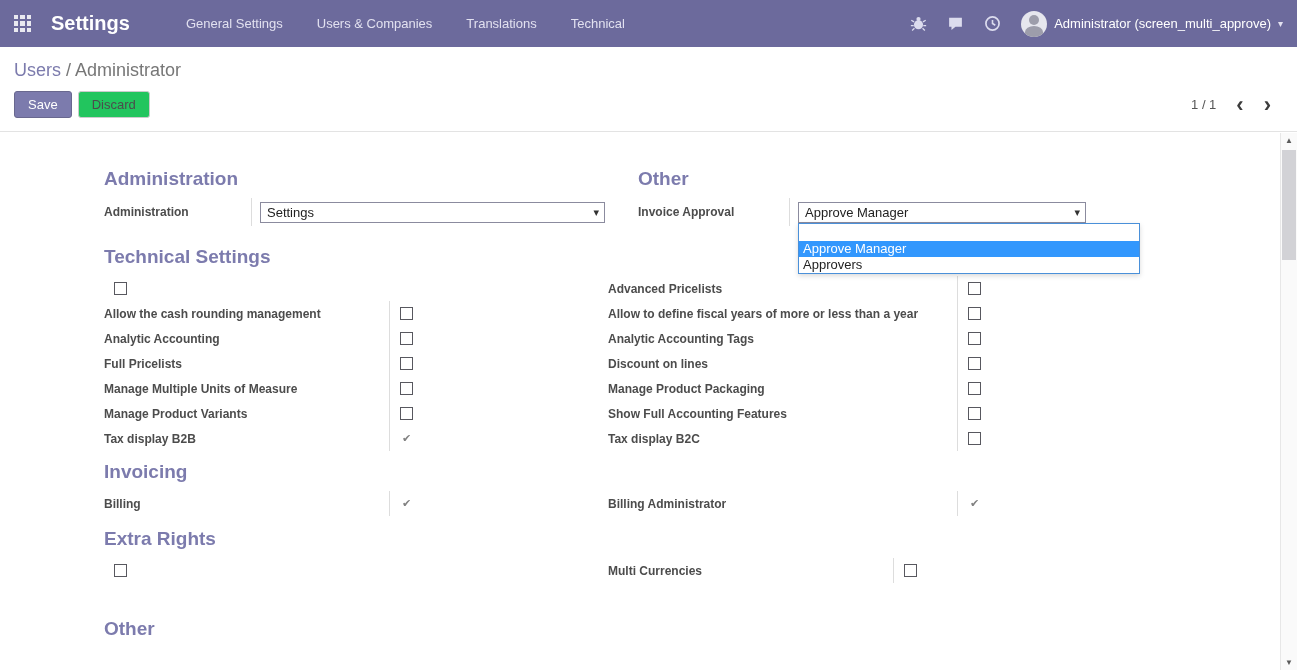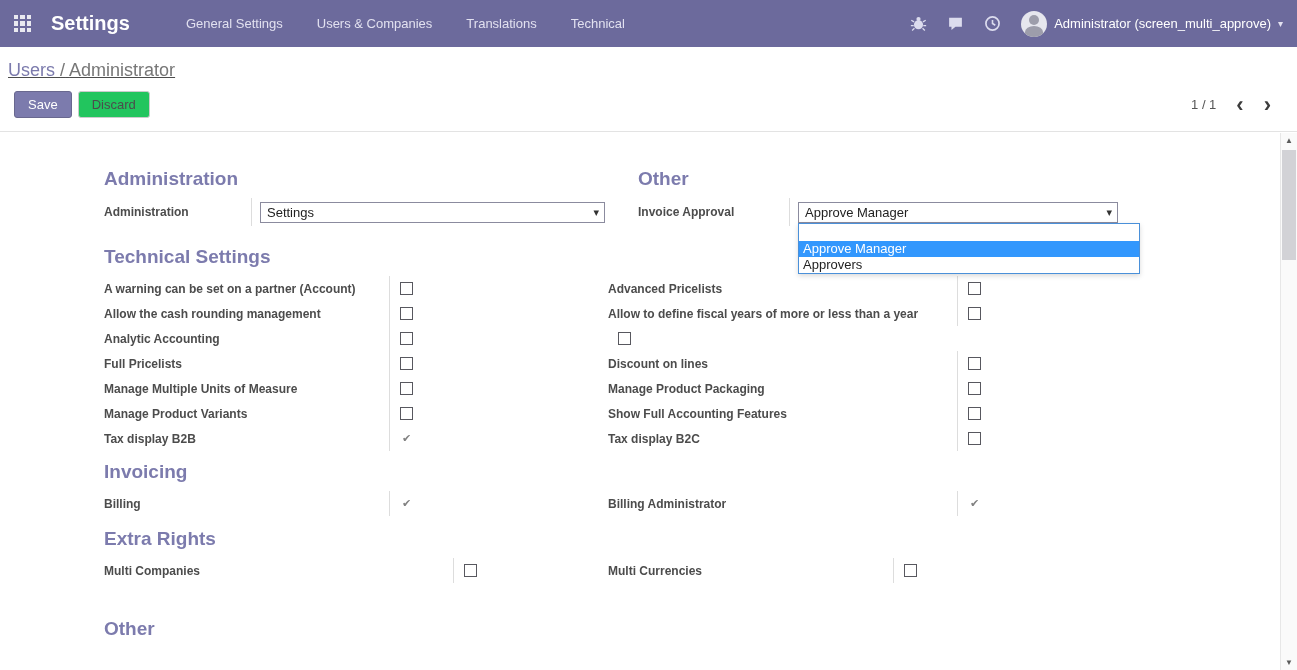--- a/index.html
+++ b/index.html
@@ -39,21 +39,21 @@
     width: 26px; height: 26px; border-radius: 50%;
     background: #e6e6ee; position: relative; overflow: hidden; cursor: pointer;
     flex: 0 0 auto;
   }
   .avatar::before { content: ""; position: absolute; width: 10px; height: 10px; border-radius: 50%; background: #9d9dab; top: 4px; left: 8px; }
   .avatar::after  { content: ""; position: absolute; width: 18px; height: 12px; border-radius: 50% 50% 0 0; background: #9d9dab; top: 15px; left: 4px; }
   .user-menu { display: flex; align-items: center; gap: 7px; cursor: pointer; }
   .caret { font-size: 10px; color: #e2e1f0; }
 
   
-  .breadcrumb { padding: 12px 16px 4px 8px; font-size: 18px; line-height: 22px; text-decoration: underline; }
+  .breadcrumb { padding: 12px 16px 4px 14px; font-size: 18px; line-height: 22px; }
   .bc-link { color: #7c7bad; cursor: pointer; }
   .bc-sep, .bc-current { color: #777; }
   .control-panel {
     display: flex; align-items: center;
     padding: 6px 26px 13px 14px;
     border-bottom: 1px solid #e3e3e3;
   }
   .btn { font-size: 13px; padding: 5px 13px; border-radius: 3px; margin-right: 6px; cursor: pointer; font-family: inherit; }
   .btn-primary { background: var(--brand, #7c7bad); color: #fff; border: 1px solid #69688f; }
   .btn-default { background: #22c55e; color: #4c4c4c; border: 1px solid #ccc; }
@@ -80,21 +80,21 @@
   .field-row.lbl-148 label { width: 148px; }
   .field-row.lbl-152 label { width: 152px; }
 
   .select {
     margin-left: 8px; position: relative;
     height: 21px; border: 1px solid #8b8b9e; background: #fff;
     font-size: 13px; display: flex; align-items: center;
     padding: 0 20px 0 6px; cursor: pointer; color: #222;
   }
   .select.w-345 { width: 345px; }
-  .select.w-342 { width: 320px; }
+  .select.w-342 { width: 288px; }
   .select .arrow { position: absolute; right: 5px; top: 3px; font-size: 11px; color: #333; }
 
   .listbox {
     position: absolute; top: 20px; left: -1px; width: 342px;
     background: #fff; border: 1px solid #4a90d9; z-index: 50;
     box-shadow: 0 2px 5px rgba(0,0,0,.15);
   }
   .option { height: 16px; line-height: 16px; padding: 0 4px; font-size: 13px; color: #222; cursor: pointer; white-space: nowrap; }
   .option.selected { background: var(--highlight, #3297fd); color: #fff; }
   .option.blank { height: 17px; }
@@ -230,21 +230,20 @@
             <div class="option">Approvers</div>
           </div>
         </div>
       </div>
     </div>
   </div>
 
   <h2 class="o-heading section-technical">Technical Settings</h2>
   <div class="two-col">
     <div class="chk-row">
-        <label>A warning can be set on a partner (Account)</label>
         <span class="checkbox"></span>
       </div>
     <div class="chk-row right">
         <label>Advanced Pricelists</label>
         <span class="checkbox"></span>
       </div>
 
     <div class="chk-row">
         <label>Allow the cash rounding management</label>
         <span class="checkbox"></span>
@@ -252,20 +251,21 @@
     <div class="chk-row right">
         <label>Allow to define fiscal years of more or less than a year</label>
         <span class="checkbox"></span>
       </div>
 
     <div class="chk-row">
         <label>Analytic Accounting</label>
         <span class="checkbox"></span>
       </div>
     <div class="chk-row right">
+        <label>Analytic Accounting Tags</label>
         <span class="checkbox"></span>
       </div>
 
     <div class="chk-row">
         <label>Full Pricelists</label>
         <span class="checkbox"></span>
       </div>
     <div class="chk-row right">
         <label>Discount on lines</label>
         <span class="checkbox"></span>
@@ -307,21 +307,20 @@
       </div>
     <div class="chk-row right">
         <label>Billing Administrator</label>
         <span class="checkbox checked"></span>
       </div>
   </div>
 
   <h2 class="o-heading section-extra">Extra Rights</h2>
   <div class="two-col">
     <div class="chk-row right">
-        <label>Multi Companies</label>
         <span class="checkbox"></span>
       </div>
 
     <div class="chk-row">
         <label>Multi Currencies</label>
         <span class="checkbox"></span>
       </div>
     <div class="chk-row right empty"></div>
   </div>
 

